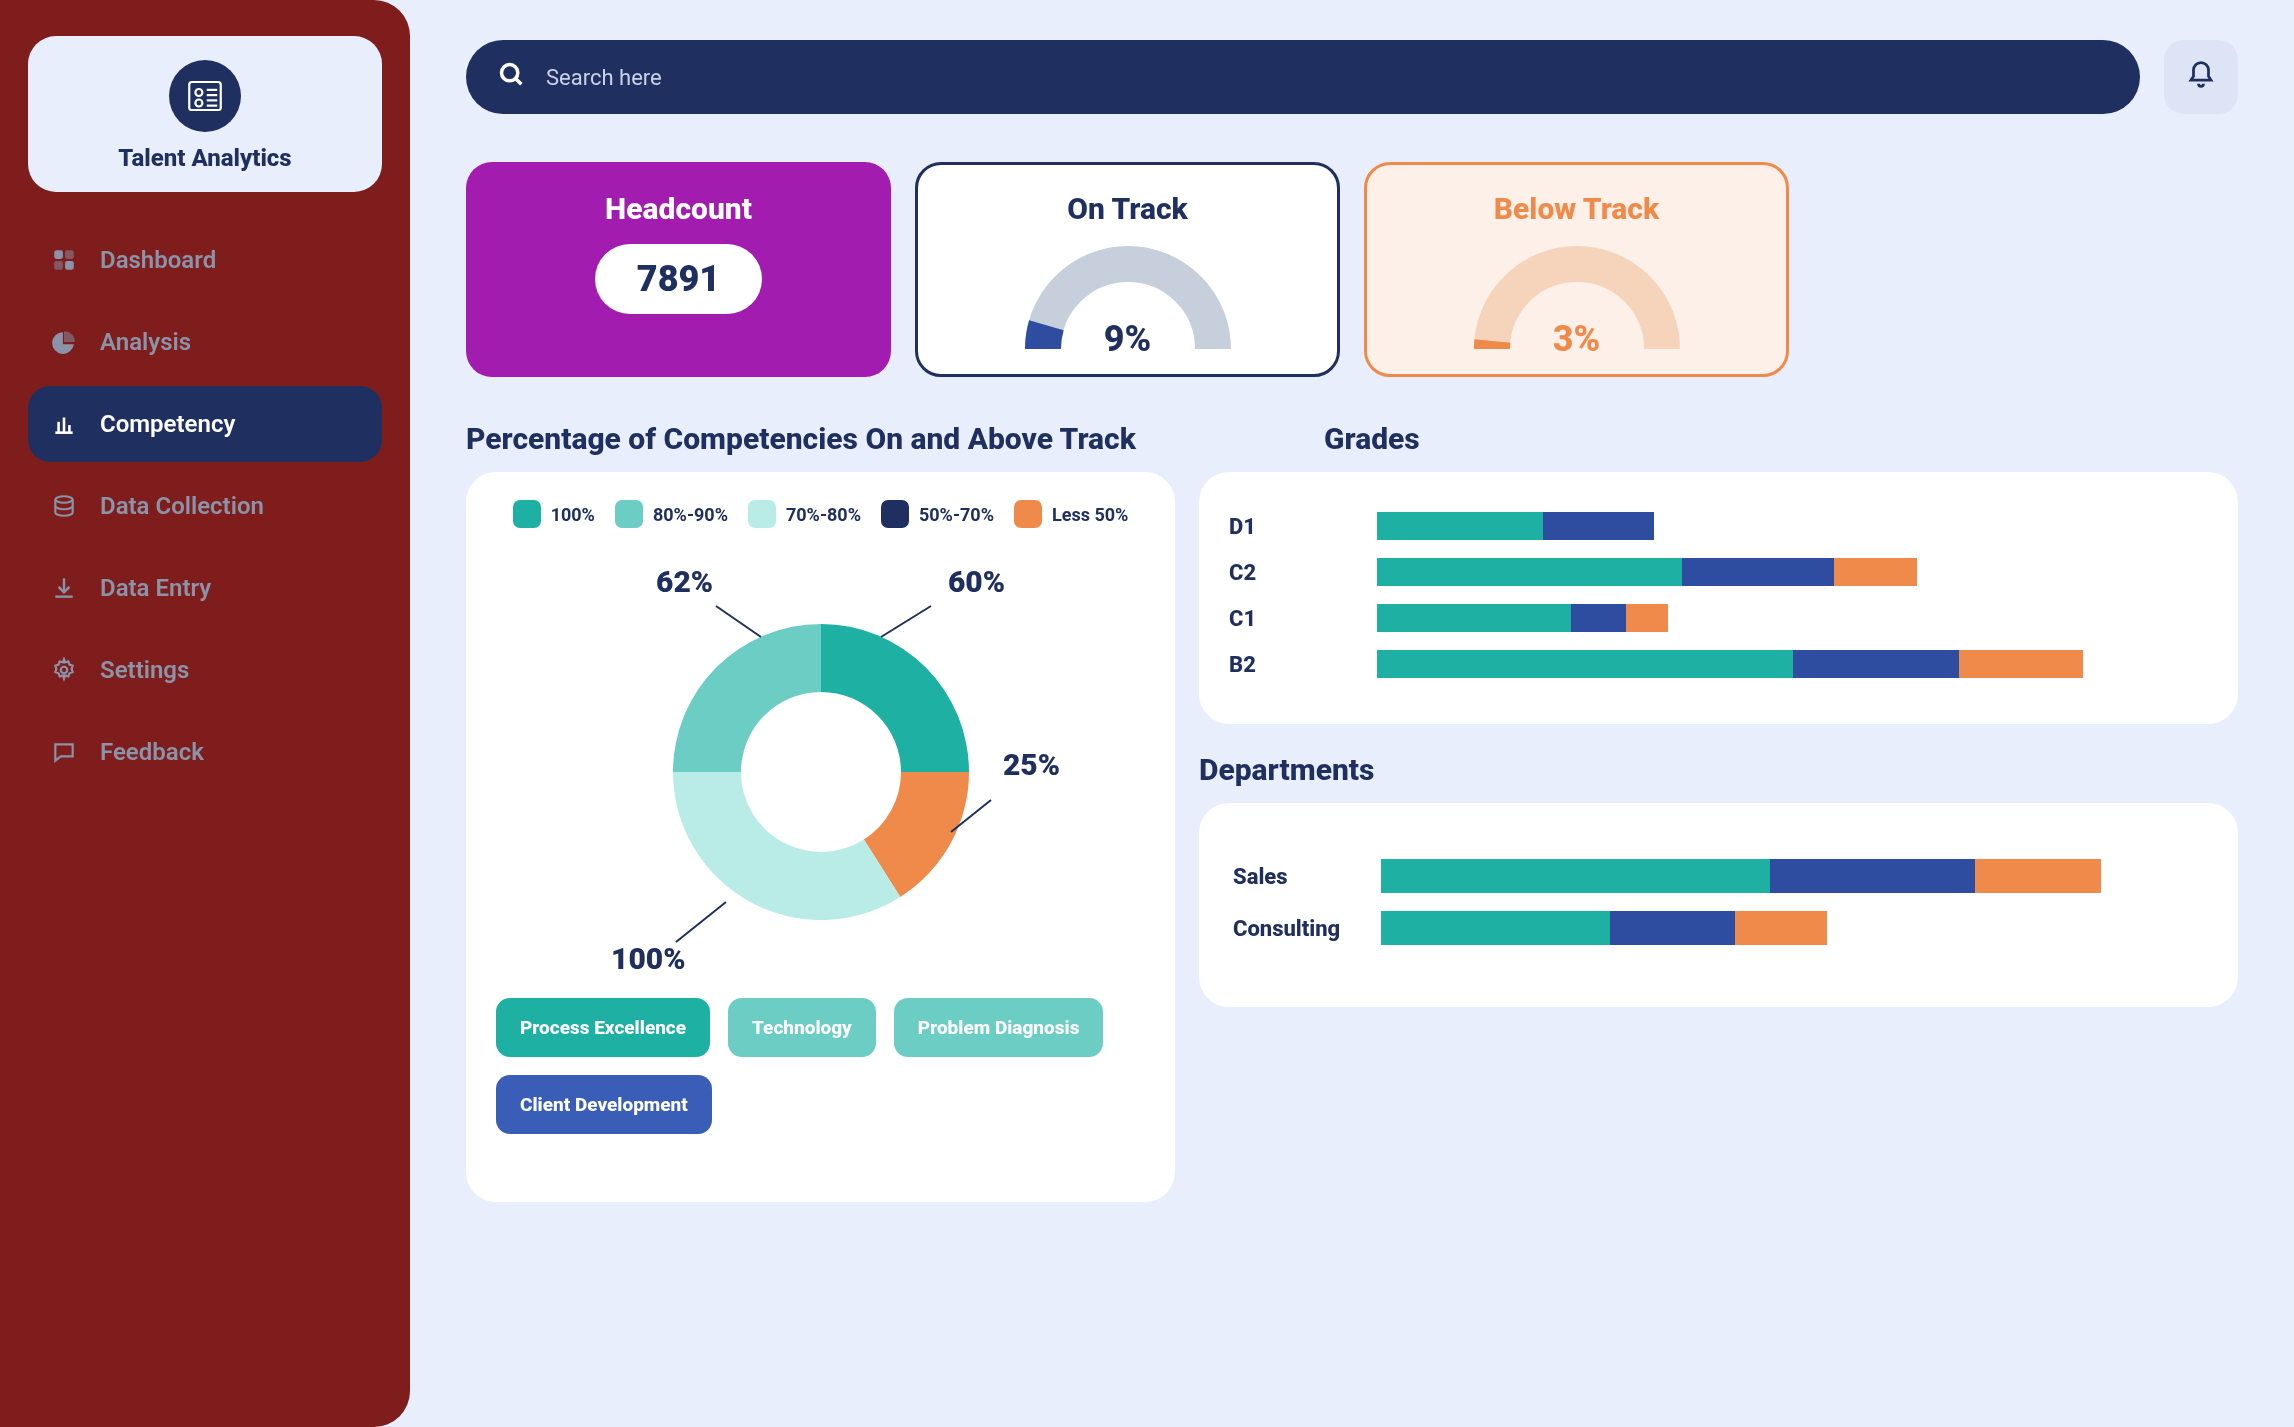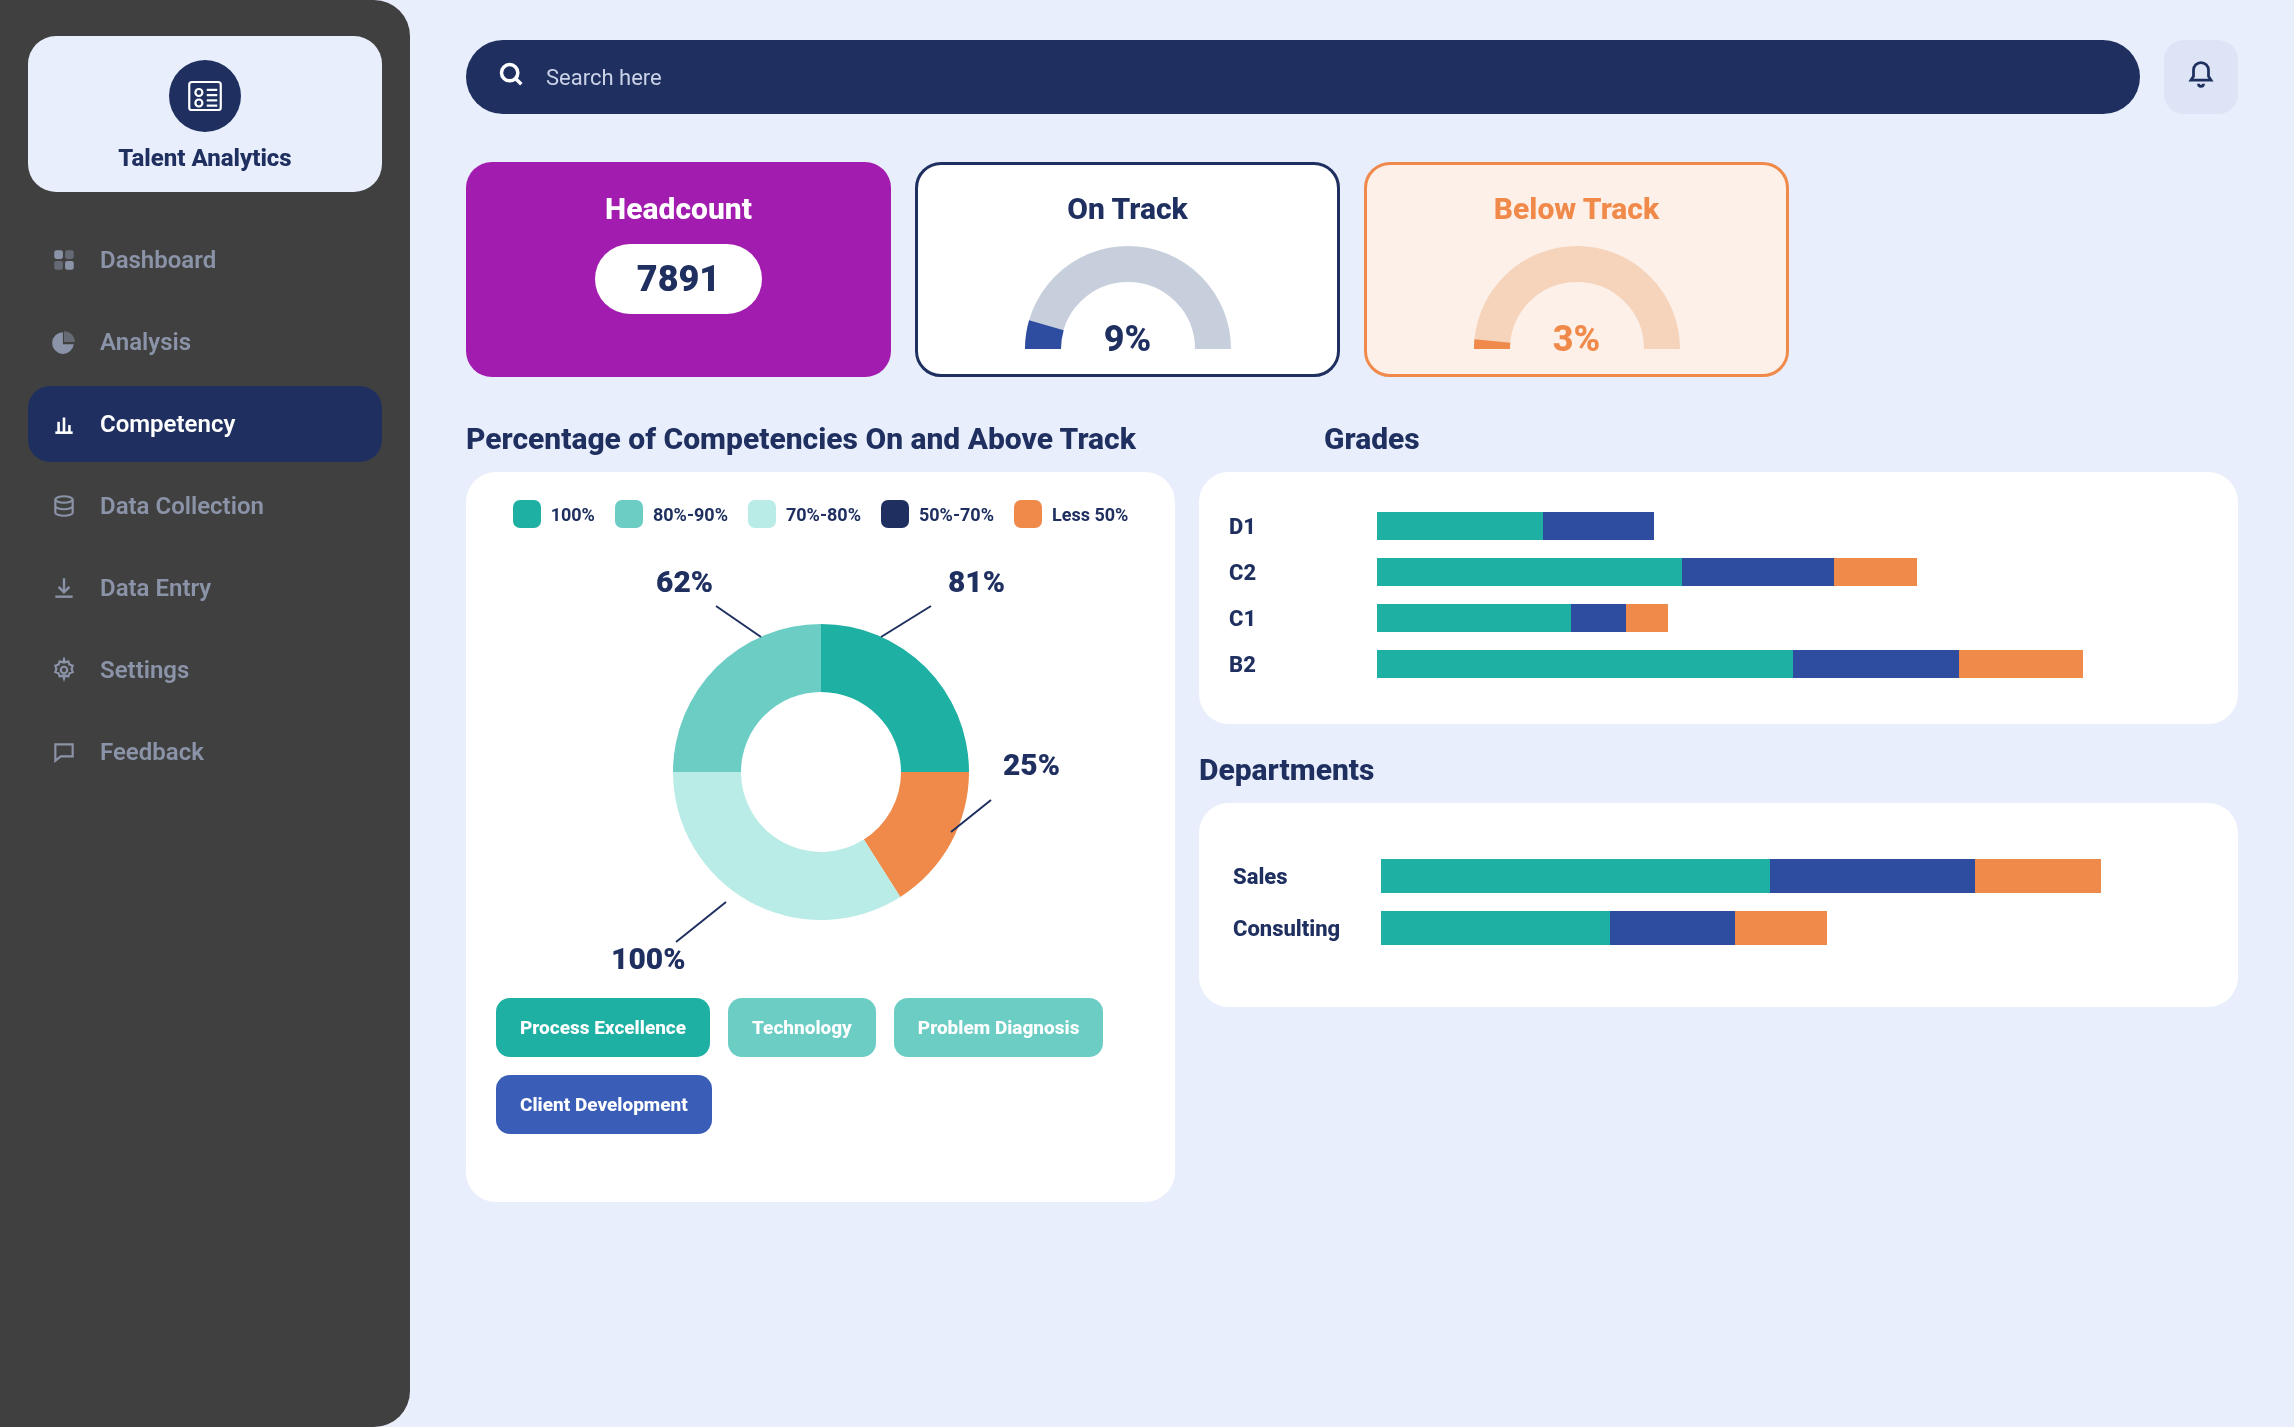--- a/index.html
+++ b/index.html
@@ -1,17 +1,17 @@
 <!DOCTYPE html>
 <html><head>
 <meta charset="utf-8">
 <style>
 * { box-sizing: border-box; margin: 0; padding: 0; font-family: -apple-system, BlinkMacSystemFont, 'Segoe UI', Roboto, Arial, sans-serif; }
 body { background: #e8eefb; display: flex; width: 2294px; height: 1427px; overflow: hidden; }
-.sidebar { width: 410px; background: #404040; border-radius: 0 36px 36px 0; padding: 36px 28px; }
+.sidebar { width: 410px; background: #7f1d1d; border-radius: 0 36px 36px 0; padding: 36px 28px; }
 .brand { background: #e8eefb; border-radius: 28px; padding: 24px 12px 20px; text-align: center; margin-bottom: 30px; }
 .brand-icon { width: 72px; height: 72px; background: #1f3060; border-radius: 50%; margin: 0 auto 12px; color:#fff; display:flex; align-items:center; justify-content:center; }
 .brand-icon svg{width:42px;height:42px;}
 .brand-title { font-weight: 800; font-size: 24px; color: #1f3060; }
 .nav-item { display: flex; align-items: center; gap: 22px; padding: 24px 22px; border-radius: 22px; margin: 6px 0; cursor: pointer; font-size: 24px; font-weight: 600; color: #8a93a7; }
 .nav-item.active { background: #1f3060; color: #fff; }
 .nav-item.active .nav-icon { color:#fff; }
 .nav-icon { width: 28px; height: 28px; display: flex; align-items: center; justify-content: center; color:#8a93a7; }
 .nav-icon svg{width:26px;height:26px;}
 .main { flex: 1; padding: 40px 56px; overflow:hidden; }
@@ -231,21 +231,21 @@
             <path d="M 200 52 A 148 148 0 0 1 348 200 L 280 200 A 80 80 0 0 0 200 120 Z" fill="#1eb0a3"></path>
             <path d="M 348 200 A 148 148 0 0 1 279.3023656568915 324.96053297429825 L 242.86614359831972 267.5462340401612 A 80 80 0 0 0 280 200 Z" fill="#f08a4b"></path>
             <path d="M 279.3023656568915 324.96053297429825 A 148 148 0 0 1 52 200.00000000000003 L 120 200 A 80 80 0 0 0 242.86614359831972 267.5462340401612 Z" fill="#b9ece6"></path>
             <path d="M 52 200.00000000000003 A 148 148 0 0 1 199.99999999999997 52 L 199.99999999999997 120 A 80 80 0 0 0 120 200 Z" fill="#6bcdc4"></path>
             <line x1="260" y1="65" x2="310" y2="34" stroke="#1f3060" stroke-width="2"></line>
             <line x1="140" y1="65" x2="95" y2="34" stroke="#1f3060" stroke-width="2"></line>
             <line x1="330" y1="260" x2="370" y2="228" stroke="#1f3060" stroke-width="2"></line>
             <line x1="105" y1="330" x2="55" y2="370" stroke="#1f3060" stroke-width="2"></line>
           </svg>
         <div class="callout" style="top:12px; left:160px;">62%</div>
-        <div class="callout" style="top:12px; right:140px;">81%</div>
+        <div class="callout" style="top:12px; right:140px;">60%</div>
         <div class="callout" style="top:195px; right:85px;margin-left:31px;">25%</div>
         <div class="callout" style="bottom:16px; left:115px;">100%</div>
       </div>
       <div class="pills" id="pills">
           <button class="pill-btn pb0">Process Excellence</button>
           <button class="pill-btn pb1">Technology</button>
           <button class="pill-btn pb2">Problem Diagnosis</button>
           <button class="pill-btn pb3">Client Development</button>
         </div>
     </div>

